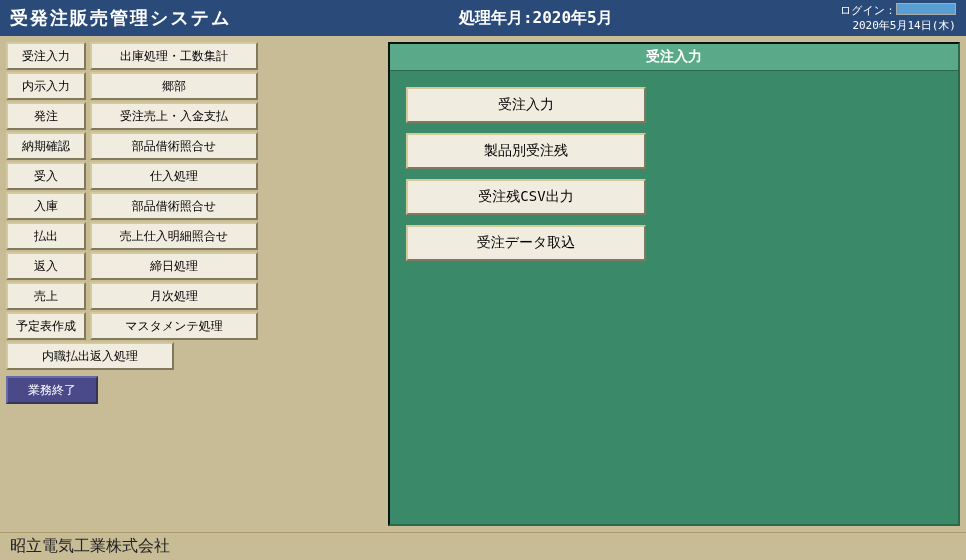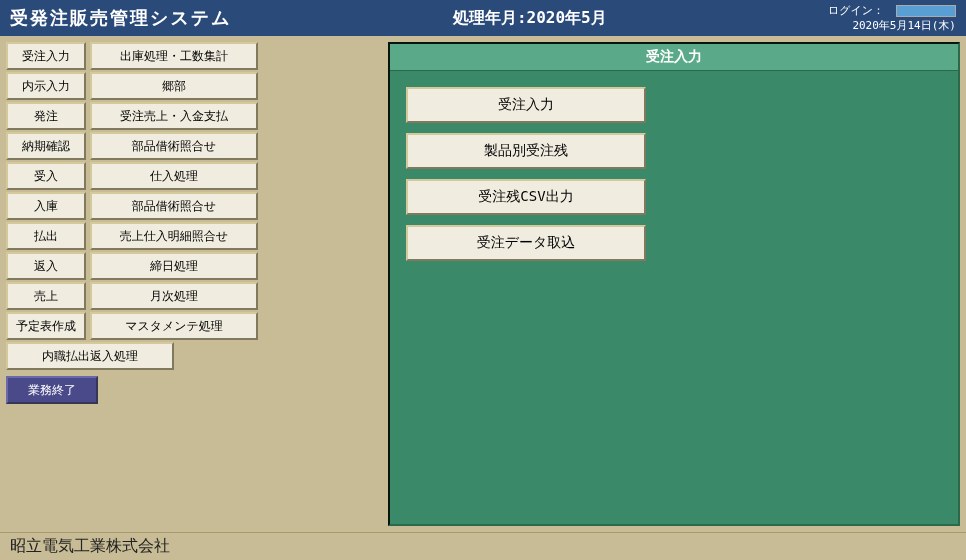--- a/index.html
+++ b/index.html
@@ -36,22 +36,21 @@
     .header-right {
       text-align: right;
       font-size: 11px;
       color: #fff;
       display: flex;
       flex-direction: column;
       align-items: flex-end;
     }
     .header-login {
       display: flex;
-      align-items: center;
-      gap: 12px;
+      gap: 0;
     }
     .login-bar {
       width: 60px;
       height: 12px;
       background: #5a9fd4;
       border: 1px solid #aaa;
     }
 
     
     .main-container {

